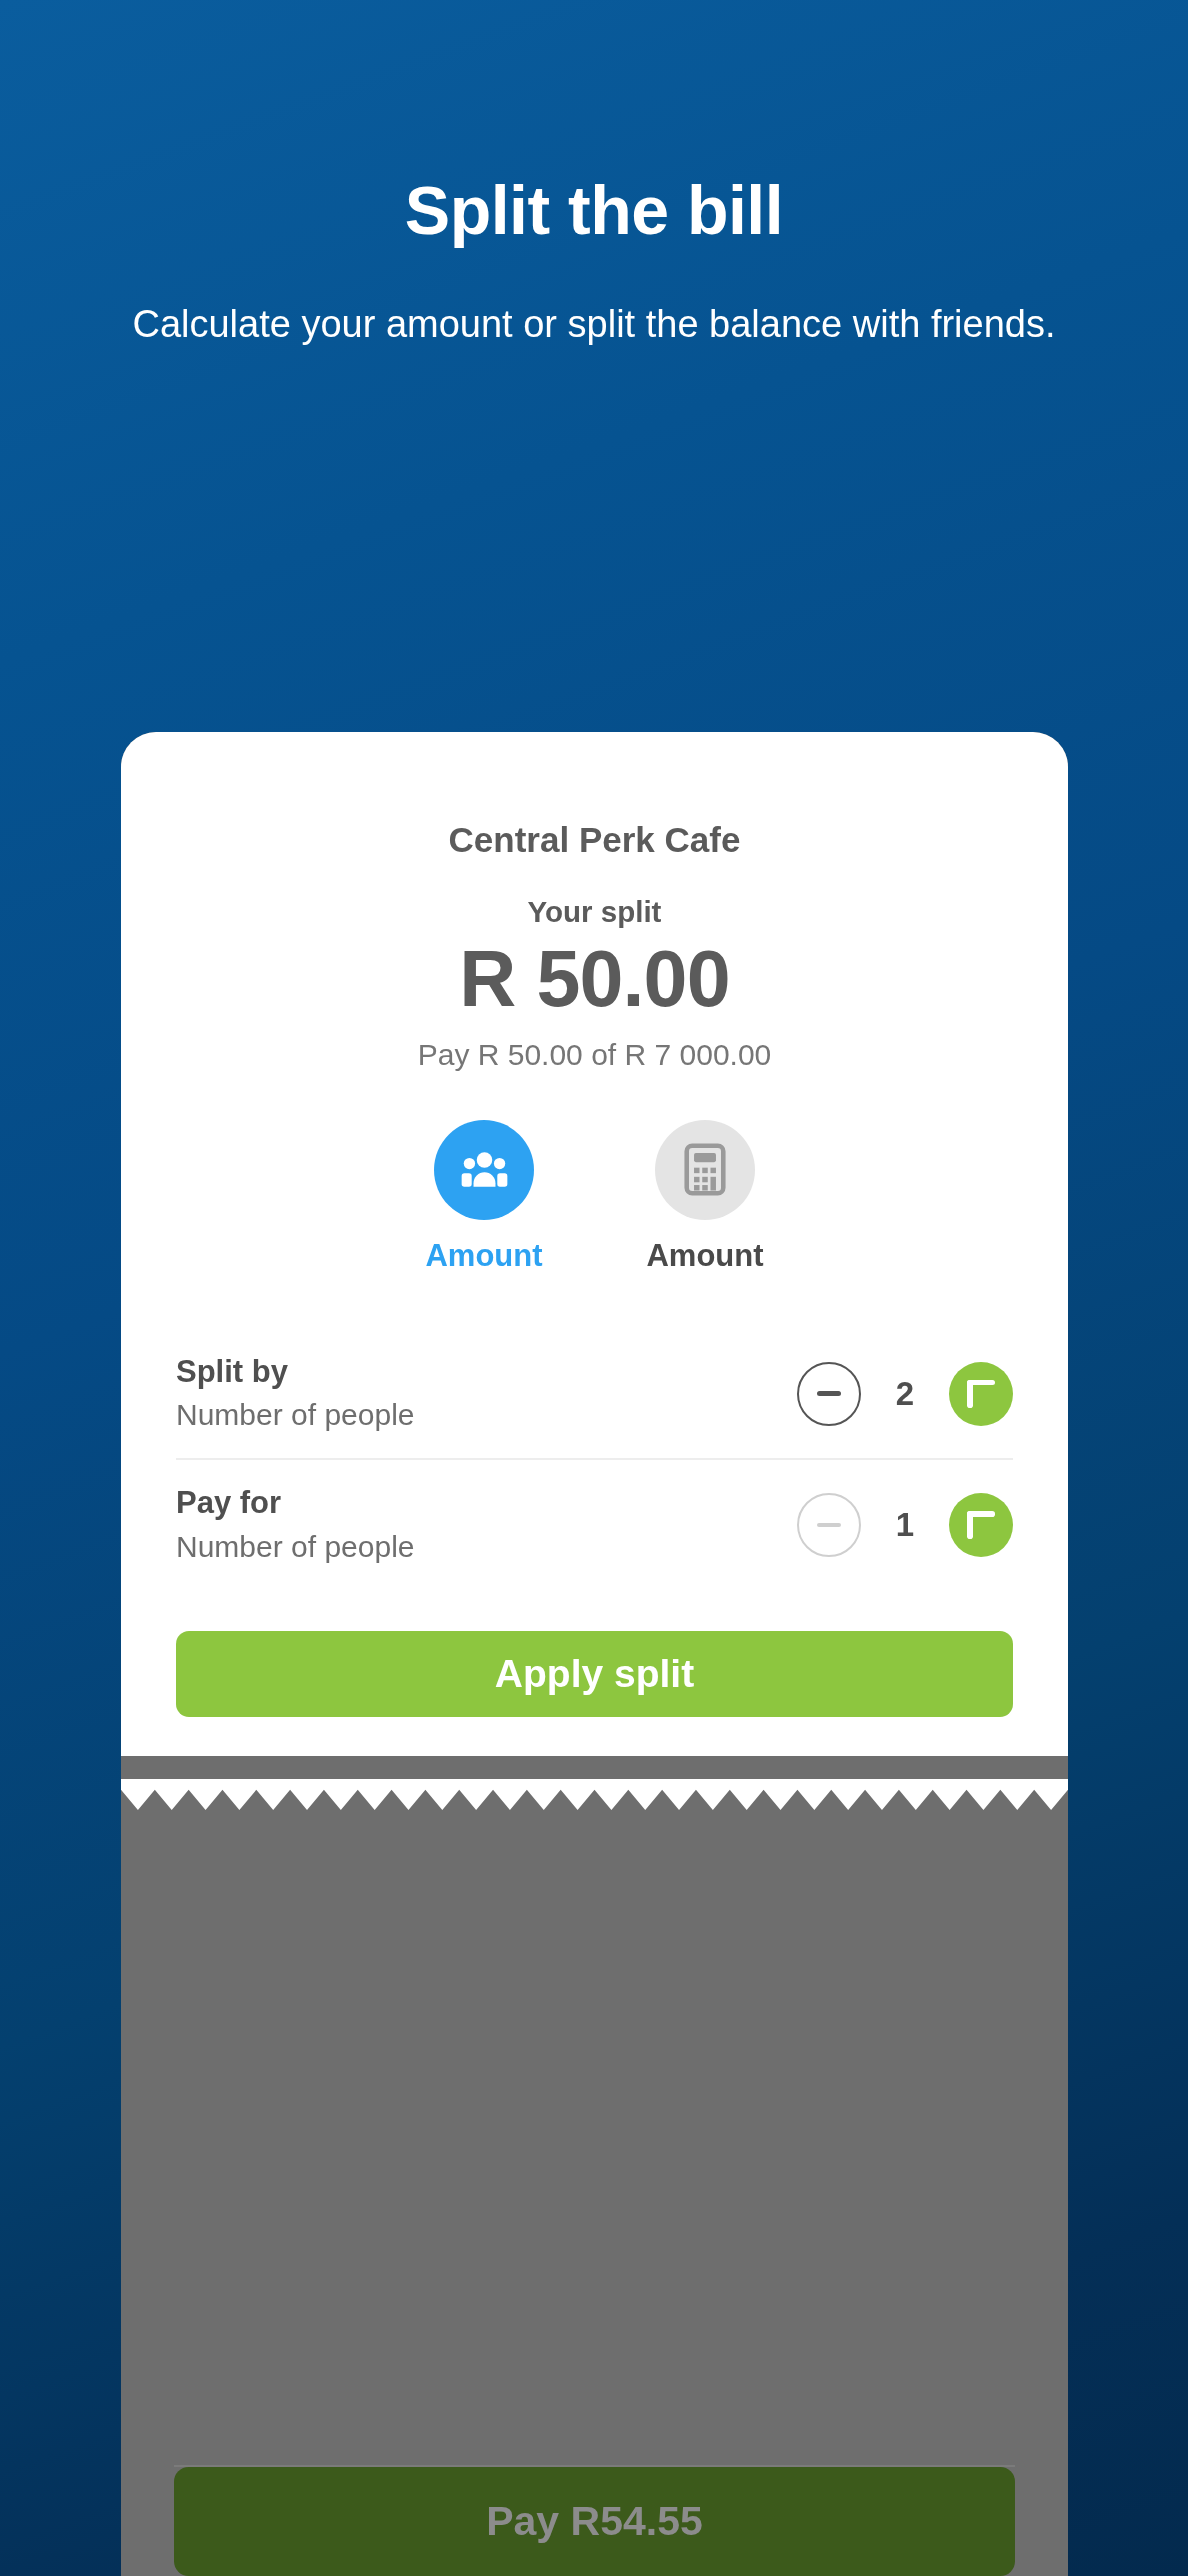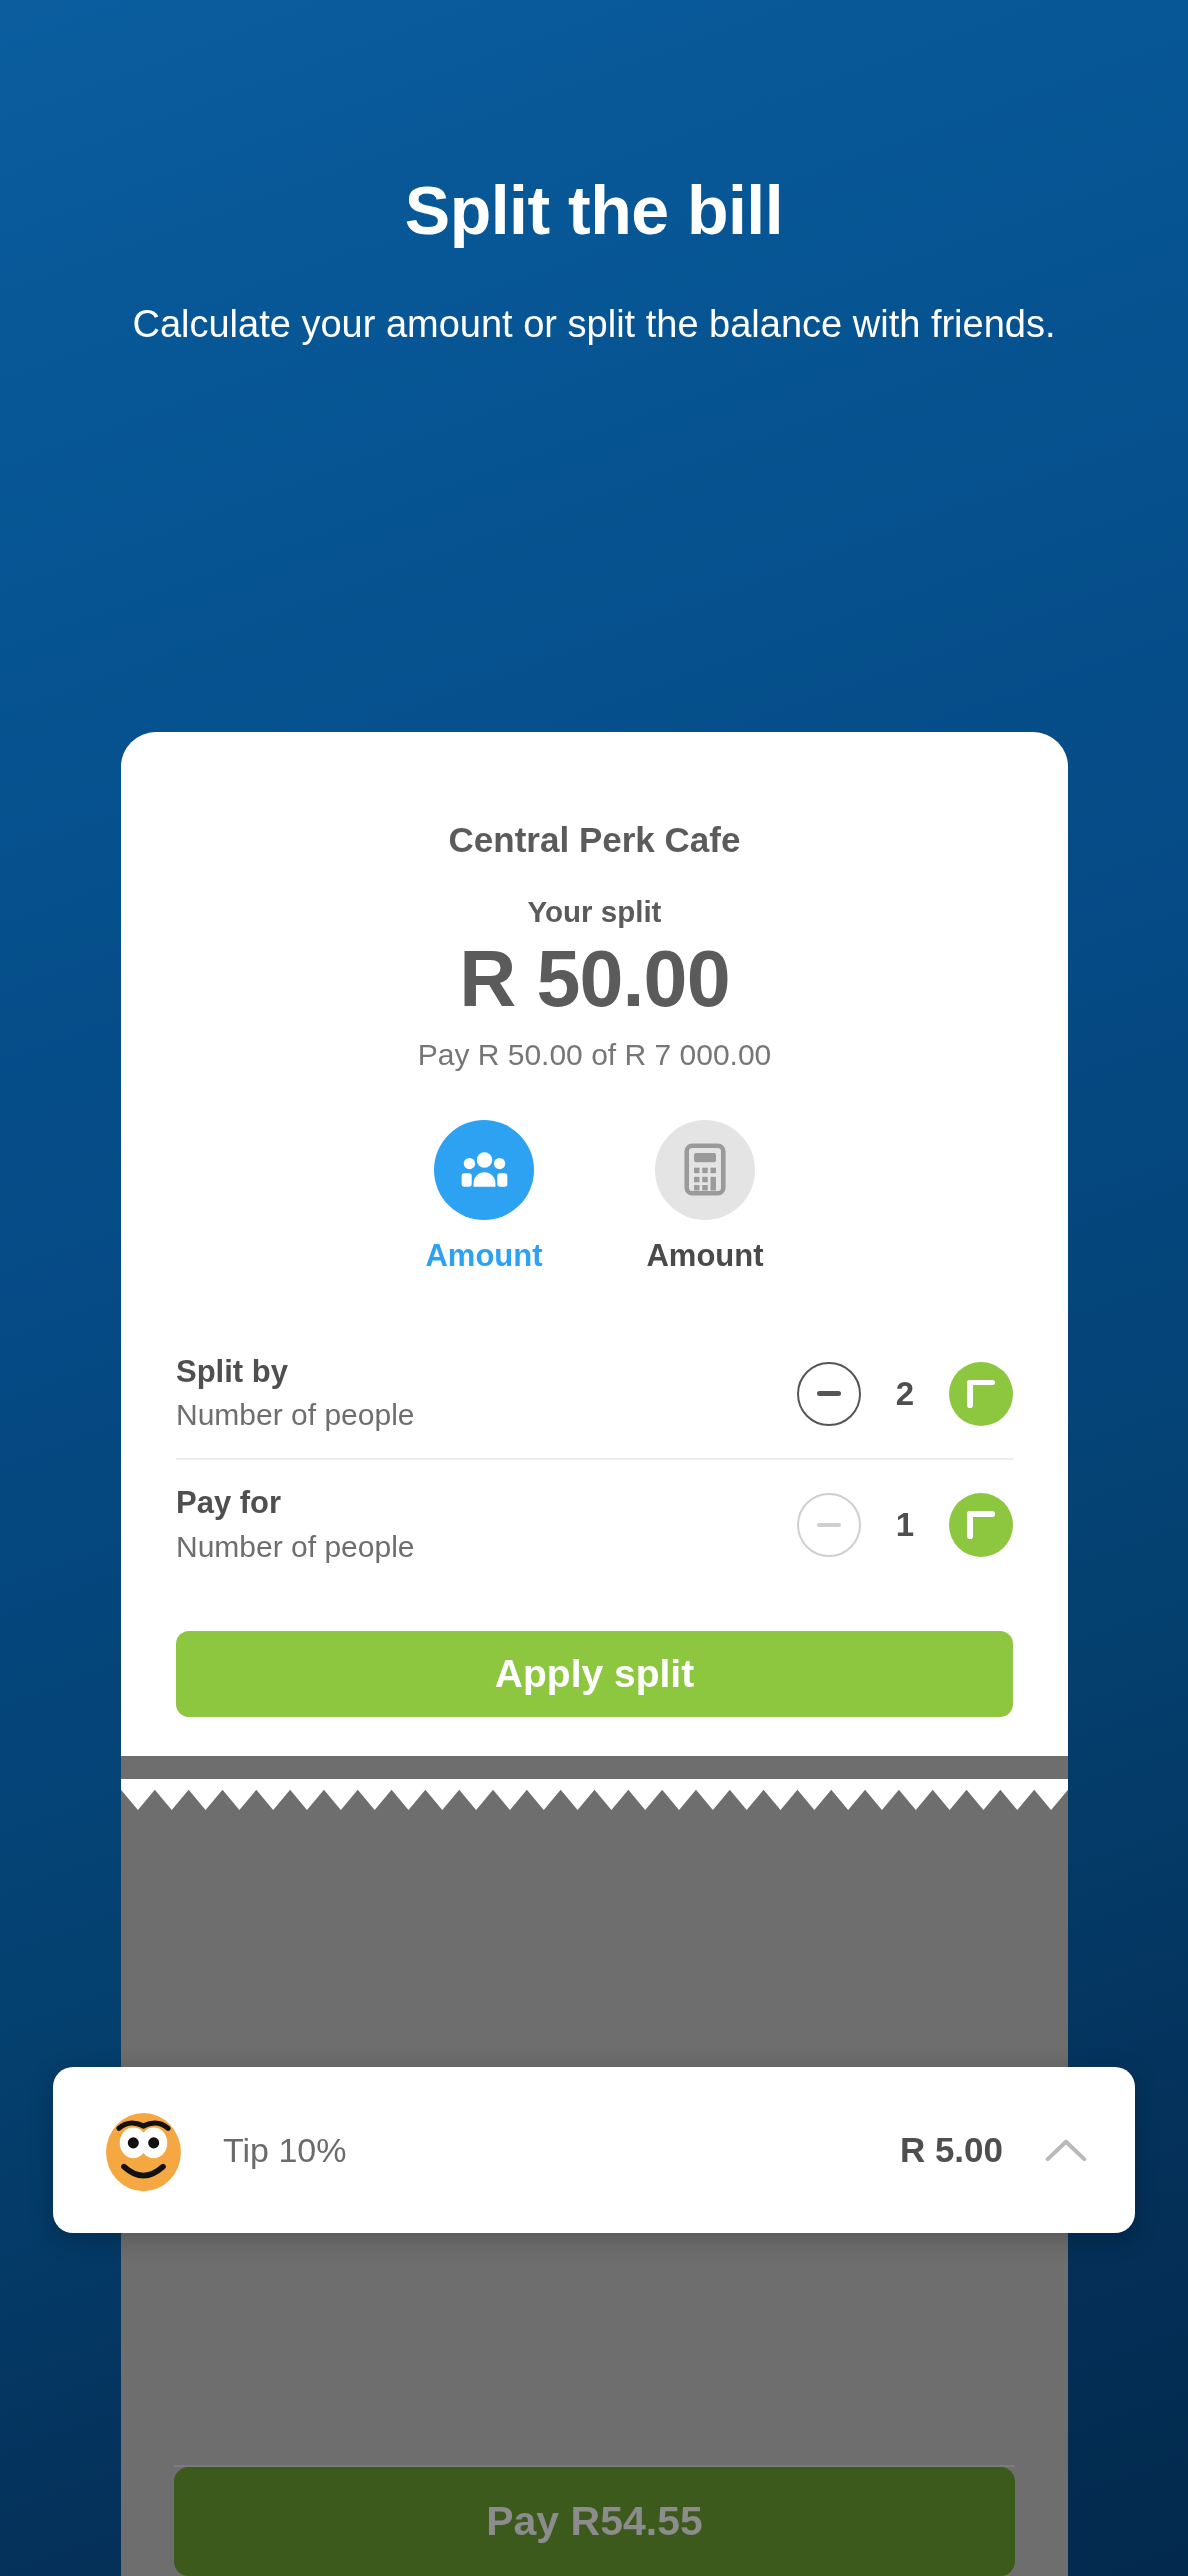--- a/index.html
+++ b/index.html
@@ -422,32 +422,15 @@
     </div>
 
     <button class="apply-btn">Apply split</button>
     <div class="receipt-spacer"></div>
   </div>
 
   <svg class="zigzag" id="zigzag" viewBox="0 0 1028 34" preserveAspectRatio="none" style="top: 1779px;">
     <path id="zigzag-path" fill="#ffffff" d="M0,0 L1028,0 L1028,11.899999999999999 L1009.64,34 L991.29,11.899999999999999 L972.93,34 L954.57,11.899999999999999 L936.21,34 L917.86,11.899999999999999 L899.50,34 L881.14,11.899999999999999 L862.79,34 L844.43,11.899999999999999 L826.07,34 L807.71,11.899999999999999 L789.36,34 L771.00,11.899999999999999 L752.64,34 L734.29,11.899999999999999 L715.93,34 L697.57,11.899999999999999 L679.21,34 L660.86,11.899999999999999 L642.50,34 L624.14,11.899999999999999 L605.79,34 L587.43,11.899999999999999 L569.07,34 L550.71,11.899999999999999 L532.36,34 L514.00,11.899999999999999 L495.64,34 L477.29,11.899999999999999 L458.93,34 L440.57,11.899999999999999 L422.21,34 L403.86,11.899999999999999 L385.50,34 L367.14,11.899999999999999 L348.79,34 L330.43,11.899999999999999 L312.07,34 L293.71,11.899999999999999 L275.36,34 L257.00,11.899999999999999 L238.64,34 L220.29,11.899999999999999 L201.93,34 L183.57,11.899999999999999 L165.21,34 L146.86,11.899999999999999 L128.50,34 L110.14,11.899999999999999 L91.79,34 L73.43,11.899999999999999 L55.07,34 L36.71,11.899999999999999 L18.36,34 L0.00,11.899999999999999 Z"></path>
   </svg>
 
-  <div class="tip-bar">
-    <svg class="emoji" viewBox="0 0 100 100">
-      <ellipse cx="50" cy="52" rx="44" ry="46" fill="#f5a742"></ellipse>
-      <ellipse cx="38" cy="41" rx="16" ry="18" fill="#ffffff"></ellipse>
-      <ellipse cx="62" cy="41" rx="16" ry="18" fill="#ffffff"></ellipse>
-      <circle cx="38" cy="41" r="6.5" fill="#111111"></circle>
-      <circle cx="62" cy="41" r="6.5" fill="#111111"></circle>
-      <path d="M21 24 Q33 13 50 21" fill="none" stroke="#111111" stroke-width="6" stroke-linecap="round"></path>
-      <path d="M79 24 Q67 13 50 21" fill="none" stroke="#111111" stroke-width="6" stroke-linecap="round"></path>
-      <path d="M27 69 Q50 90 73 69" fill="none" stroke="#111111" stroke-width="6.5" stroke-linecap="round"></path>
-    </svg>
-    <div class="tip-label">Tip 10%</div>
-    <div class="tip-amount">R 5.00</div>
-    <svg class="chev-up" viewBox="0 0 46 28">
-      <path d="M3 24 L23 5 L43 24" fill="none" stroke="#b9b9b9" stroke-width="4.5" stroke-linecap="round" stroke-linejoin="round"></path>
-    </svg>
-  </div>
 
 </div>
 
 
 </body></html>

